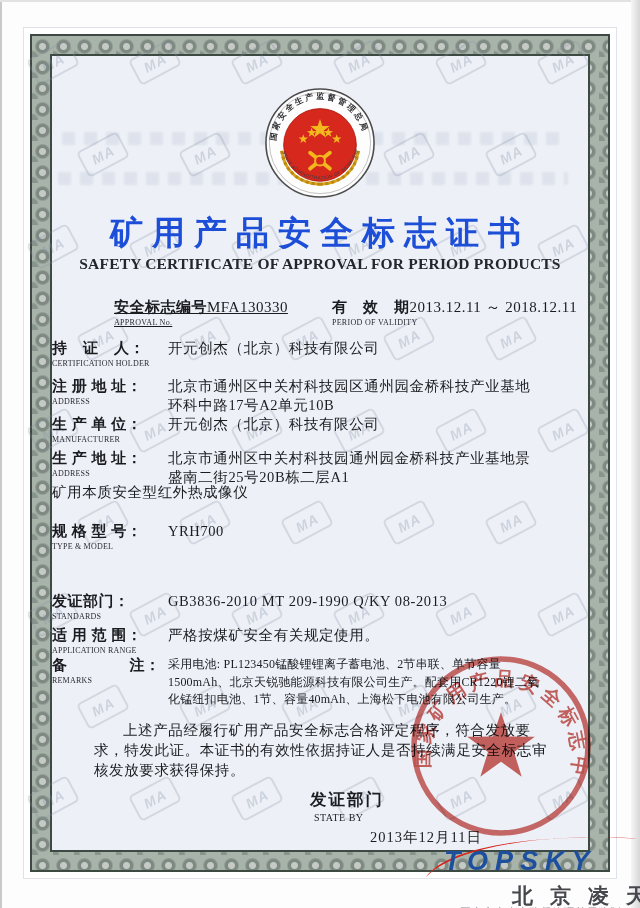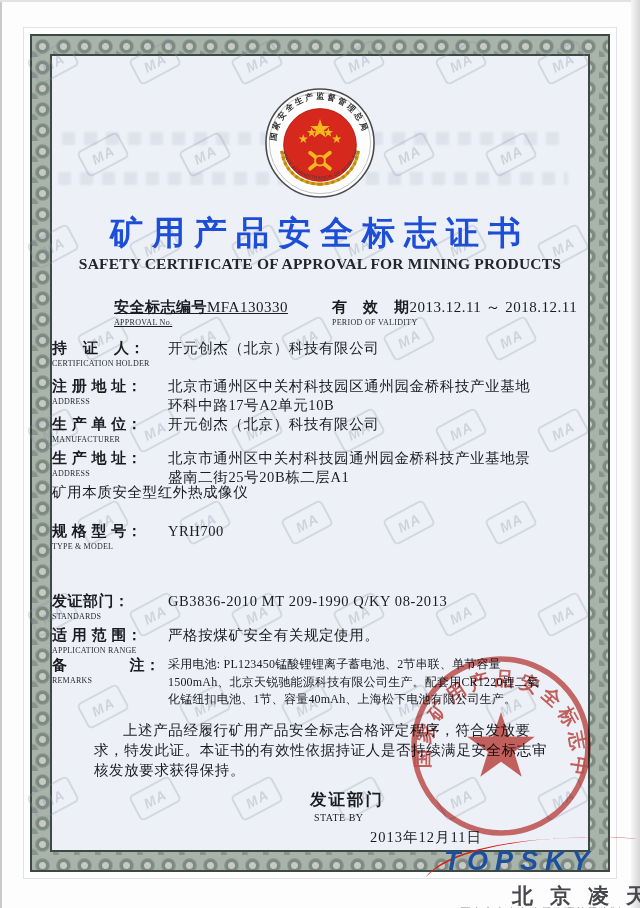--- a/index.html
+++ b/index.html
@@ -189,21 +189,21 @@
         <text font-size="8.2" font-weight="bold" fill="#2c2c30" letter-spacing="2.6" font-family="Liberation Serif, DejaVu Serif, serif">
           <textPath href="#arcTop" startOffset="2">国家安全生产监督管理总局</textPath>
         </text>
         <text font-size="4.8" fill="#3a3a40" letter-spacing="0.4" font-family="Liberation Sans, DejaVu Sans, sans-serif">
           <textPath href="#arcBot" startOffset="3">STATE ADMINISTRATION OF WORK SAFETY</textPath>
         </text>
       </svg>
     </div>
 
     <div class="title">矿用产品安全标志证书</div>
-    <div class="subtitle">SAFETY CERTIFICATE OF APPROVAL FOR MINING PRODUCTS</div>
+    <div class="subtitle">SAFETY CERTIFICATE OF APPROVAL FOR PERIOD PRODUCTS</div>
 
     <div class="approval-row">
       <div class="ap-left">
         <div class="main-line"><span class="lbl">安全标志编号</span><span>MFA130330</span></div>
         <div class="sub-en">APPROVAL No.</div>
       </div>
       <div class="ap-right">
         <div class="main-line"><span class="lbl">有　效　期</span><span>2013.12.11 ～ 2018.12.11</span></div>
         <div class="sub-en">PERIOD OF VALIDITY</div>
       </div>

